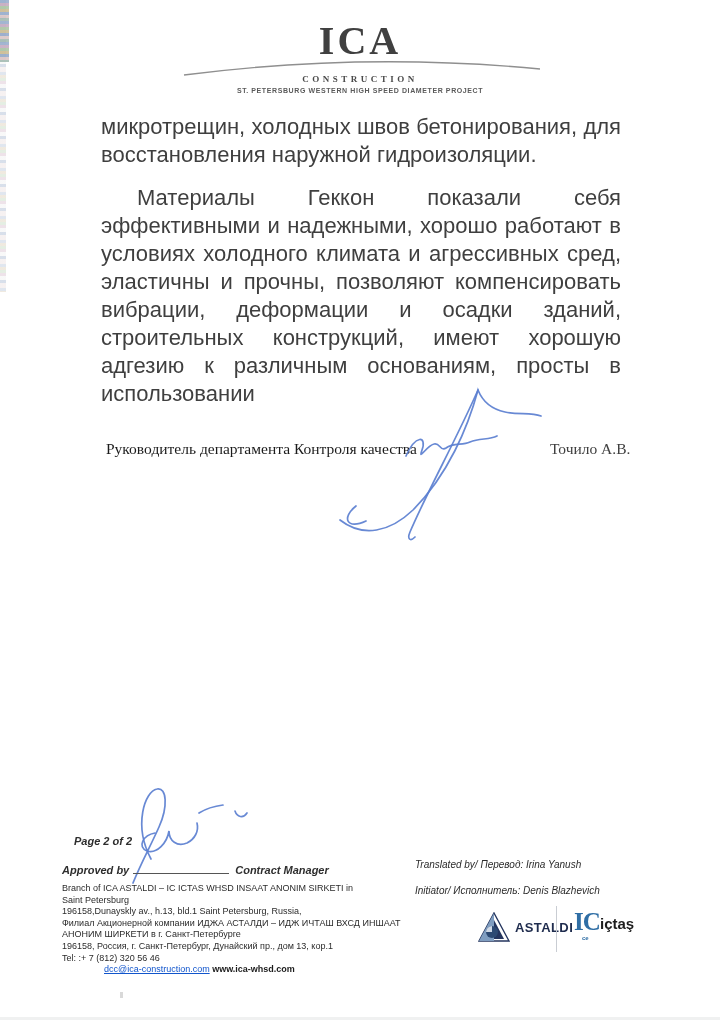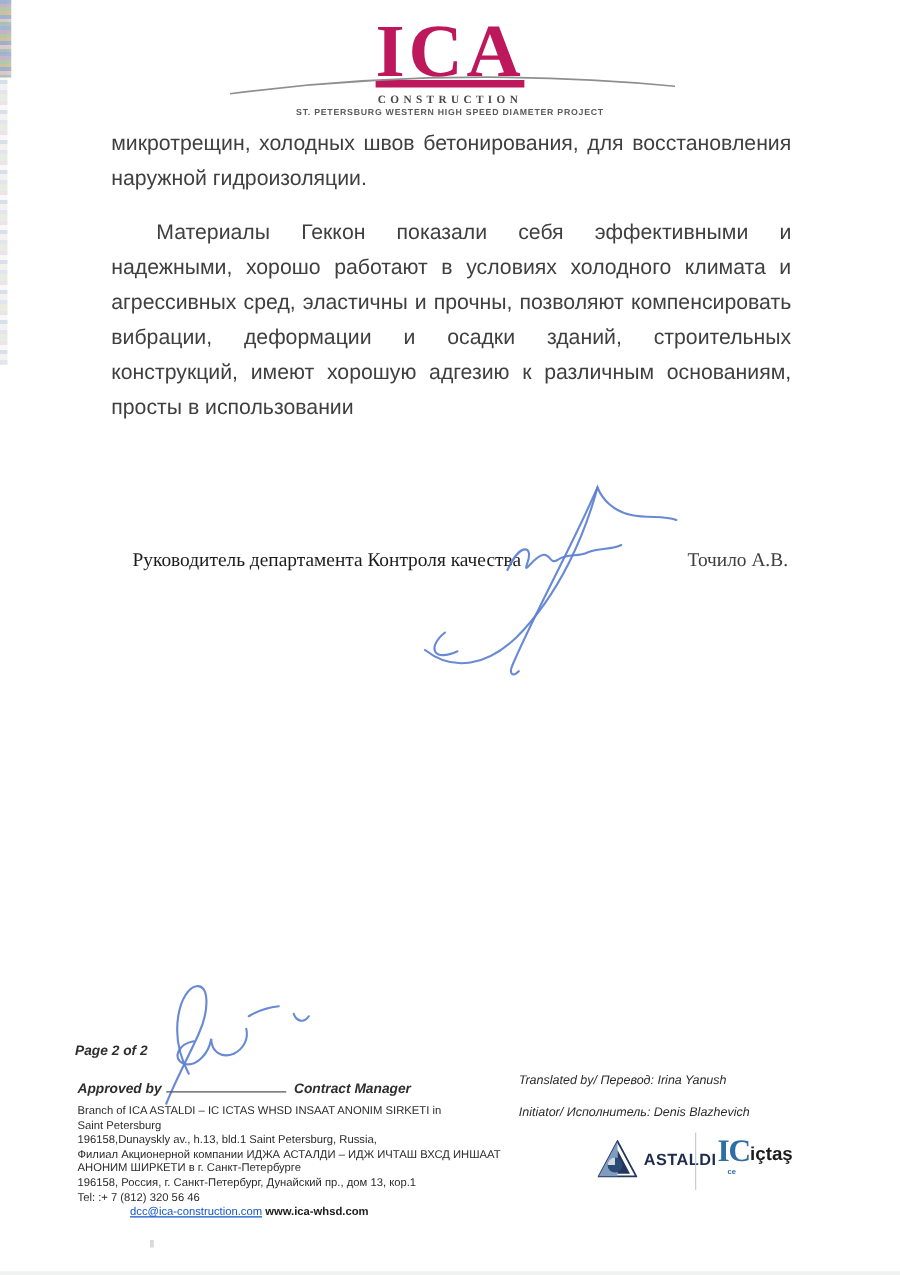--- a/index.html
+++ b/index.html
@@ -18,52 +18,52 @@
     position:absolute;left:0;top:333;width:9px;height:62px;opacity:.85;
     background:repeating-linear-gradient(to bottom,
       #93aacb 0 3px,#c2a7bf 3px 6px,#a7c2a1 6px 9px,#c9b98e 9px 12px,
       #8fa6c8 12px 15px,#d8c2c2 15px 18px,#9fb8ae 18px 21px);
   }
   .bottom-edge{position:absolute;left:0;bottom:0;width:720px;height:3px;background:#f0f1f1;}
   .tiny-mark{position:absolute;left:120px;top:992px;width:3px;height:6px;background:#c9c9c9;opacity:.7;}
   
   .logo-wrap{position:absolute;left:0;top:10px;width:720px;text-align:center;}
   .logo-title{
-    font-family:"Liberation Serif",serif;font-weight:700;font-size:60px;line-height:62px;
-    color:#be185d;letter-spacing:3px;text-decoration:underline;
+    font-family:"Liberation Serif",serif;font-weight:700;font-size:40px;line-height:62px;
+    color:#404040;letter-spacing:3px;
   }
   .logo-arc{position:absolute;left:182px;top:44px;width:360px;height:24px;}
   .logo-subtitle{
     font-family:"Liberation Serif",serif;font-size:9px;letter-spacing:3.5px;color:#4a4a4a;
     margin-top:2px;font-weight:600;
   }
   .logo-project{font-size:7px;letter-spacing:.6px;color:#5a5a5a;margin-top:3px;font-weight:600;}
   
   .doc-body{position:absolute;left:89px;top:101px;width:544px;}
   .doc-body p{
-    margin:0;font-size:17px;line-height:28px;color:#3f3f3f;
+    margin:12px;font-size:22px;line-height:28px;color:#3f3f3f;
     text-align:justify;text-align-last:left;
   }
   .doc-body p.p2{margin-top:15px;text-indent:36px;}
   .doc-body p.p3{margin-top:13px;}
   
   .sig-row{position:absolute;left:16px;top:440px;width:720px;height:24px;}
   .sig-role{
     position:absolute;left:90px;top:0;font-family:"Liberation Serif",serif;
     font-size:15.5px;color:#1c1c1c;
   }
   .sig-name{
     position:absolute;left:534px;top:0;font-family:"Liberation Serif",serif;
     font-size:15.5px;color:#404040;
   }
   .sig-main{position:absolute;left:328px;top:382px;width:218px;height:162px;}
   .sig-stroke{fill:none;stroke:#5b7fd0;stroke-width:1.7;stroke-linecap:round;opacity:.92;}
   
   .f-page{
-    position:absolute;left:60px;top:835px;font-size:11px;font-style:italic;
+    position:absolute;left:74px;top:835px;font-size:11px;font-style:italic;
     font-weight:700;color:#2e2e2e;
   }
   .sig-footer{position:absolute;left:93px;top:785px;width:160px;height:104px;}
   .f-approved{position:absolute;left:62px;top:862px;font-size:11px;font-style:italic;font-weight:700;color:#2e2e2e;}
   .f-approved .line{display:inline-block;width:96px;border-bottom:1px solid #555;height:11px;margin:0 6px 0 4px;}
   .f-address{position:absolute;left:62px;top:883px;font-size:9px;line-height:11.6px;color:#2b2b2b;width:340px;}
   .f-address .link{color:#1155cc;text-decoration:underline;padding-left:42px;}
   .f-address .site{font-weight:700;color:#1c1c1c;margin-top:23px;}
   .f-initiator{position:absolute;left:415px;top:837px;font-size:10px;font-style:italic;color:#2b2b2b;margin-top:48px;}
   .f-translated{position:absolute;left:415px;top:859px;font-size:10px;font-style:italic;color:#2b2b2b;}

